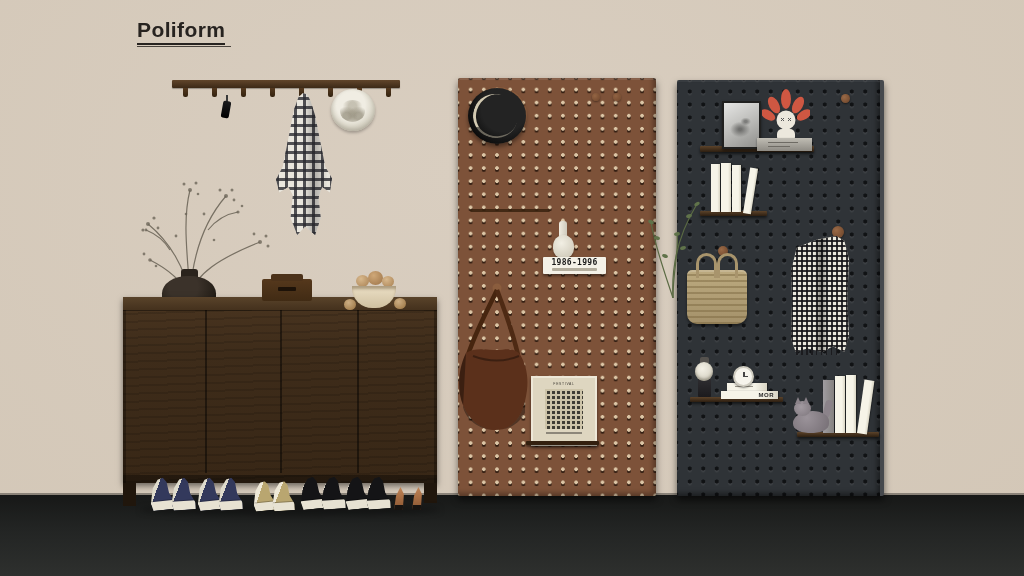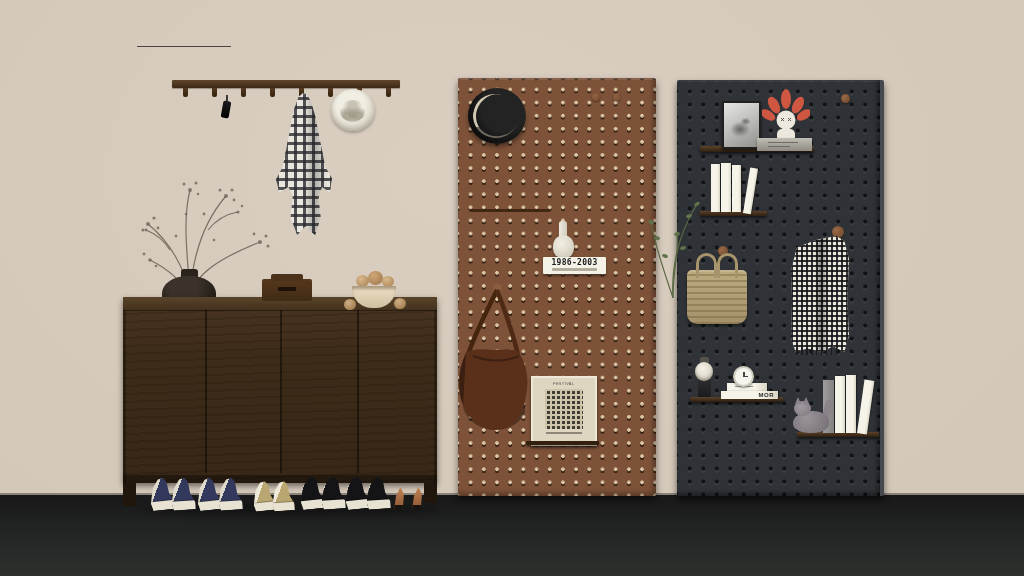--- a/index.html
+++ b/index.html
@@ -171,20 +171,21 @@
   .gleaf{fill:#60734a;}
 </style>
 </head>
 <body>
 
 <div class="scene">
 
   <div class="abs floor-line"></div>
   <div class="abs floor"></div>
 
+  <div class="abs logo">Poliform</div>
   <div class="abs logo-rule"></div>
 
   <div class="abs rack-rail">
     <span class="rack-peg" style="left:11px"></span>
     <span class="rack-peg" style="left:40px"></span>
     <span class="rack-peg" style="left:69px"></span>
     <span class="rack-peg" style="left:98px"></span>
     <span class="rack-peg" style="left:127px"></span>
     <span class="rack-peg" style="left:156px"></span>
     <span class="rack-peg" style="left:185px"></span>
@@ -283,21 +284,21 @@
   </div>
 
   <div class="abs pegboard pb-brown"></div>
   <div class="abs hat-black"></div>
   <div class="abs peg-dot" style="left:592px;top:93px;width:8px;height:8px;opacity:.8"></div>
   <div class="abs peg-dot" style="left:613px;top:93px;width:8px;height:8px;opacity:.7"></div>
   <div class="abs rod"></div>
   <div class="abs figurine-neck"></div>
   <div class="abs figurine-body"></div>
   <div class="abs plaque">
-    <div class="plaque-text">1986-2003</div>
+    <div class="plaque-text">1986-1996</div>
     <div class="plaque-sub"></div>
   </div>
 
   <svg class="abs" style="left:455px;top:283px" width="80" height="148" viewBox="0 0 80 148">
     <circle cx="42" cy="5" r="4.5" fill="#8a5d3e"></circle>
     <path d="M42,7 C32,28 20,50 13,72" stroke="#46250f" stroke-width="4.5" fill="none"></path>
     <path d="M42,7 C50,28 58,50 63,72" stroke="#4e2a14" stroke-width="4.5" fill="none"></path>
     <path d="M11,70 C3,86 2,108 8,122 C15,140 30,147 40,147 C56,147 66,136 70,118 C75,98 72,82 64,70 C56,64 50,67 42,67 C32,67 19,64 11,70 Z" fill="#5b301b"></path>
     <path d="M11,70 C3,86 2,108 8,122 C15,140 30,147 40,147 C56,147 66,136 70,118 L70,130 C62,144 50,147 40,147 C28,147 12,140 8,124 Z" fill="rgba(0,0,0,.35)"></path>
     <path d="M18,73 Q42,82 64,73" stroke="rgba(0,0,0,.35)" stroke-width="2" fill="none"></path>

